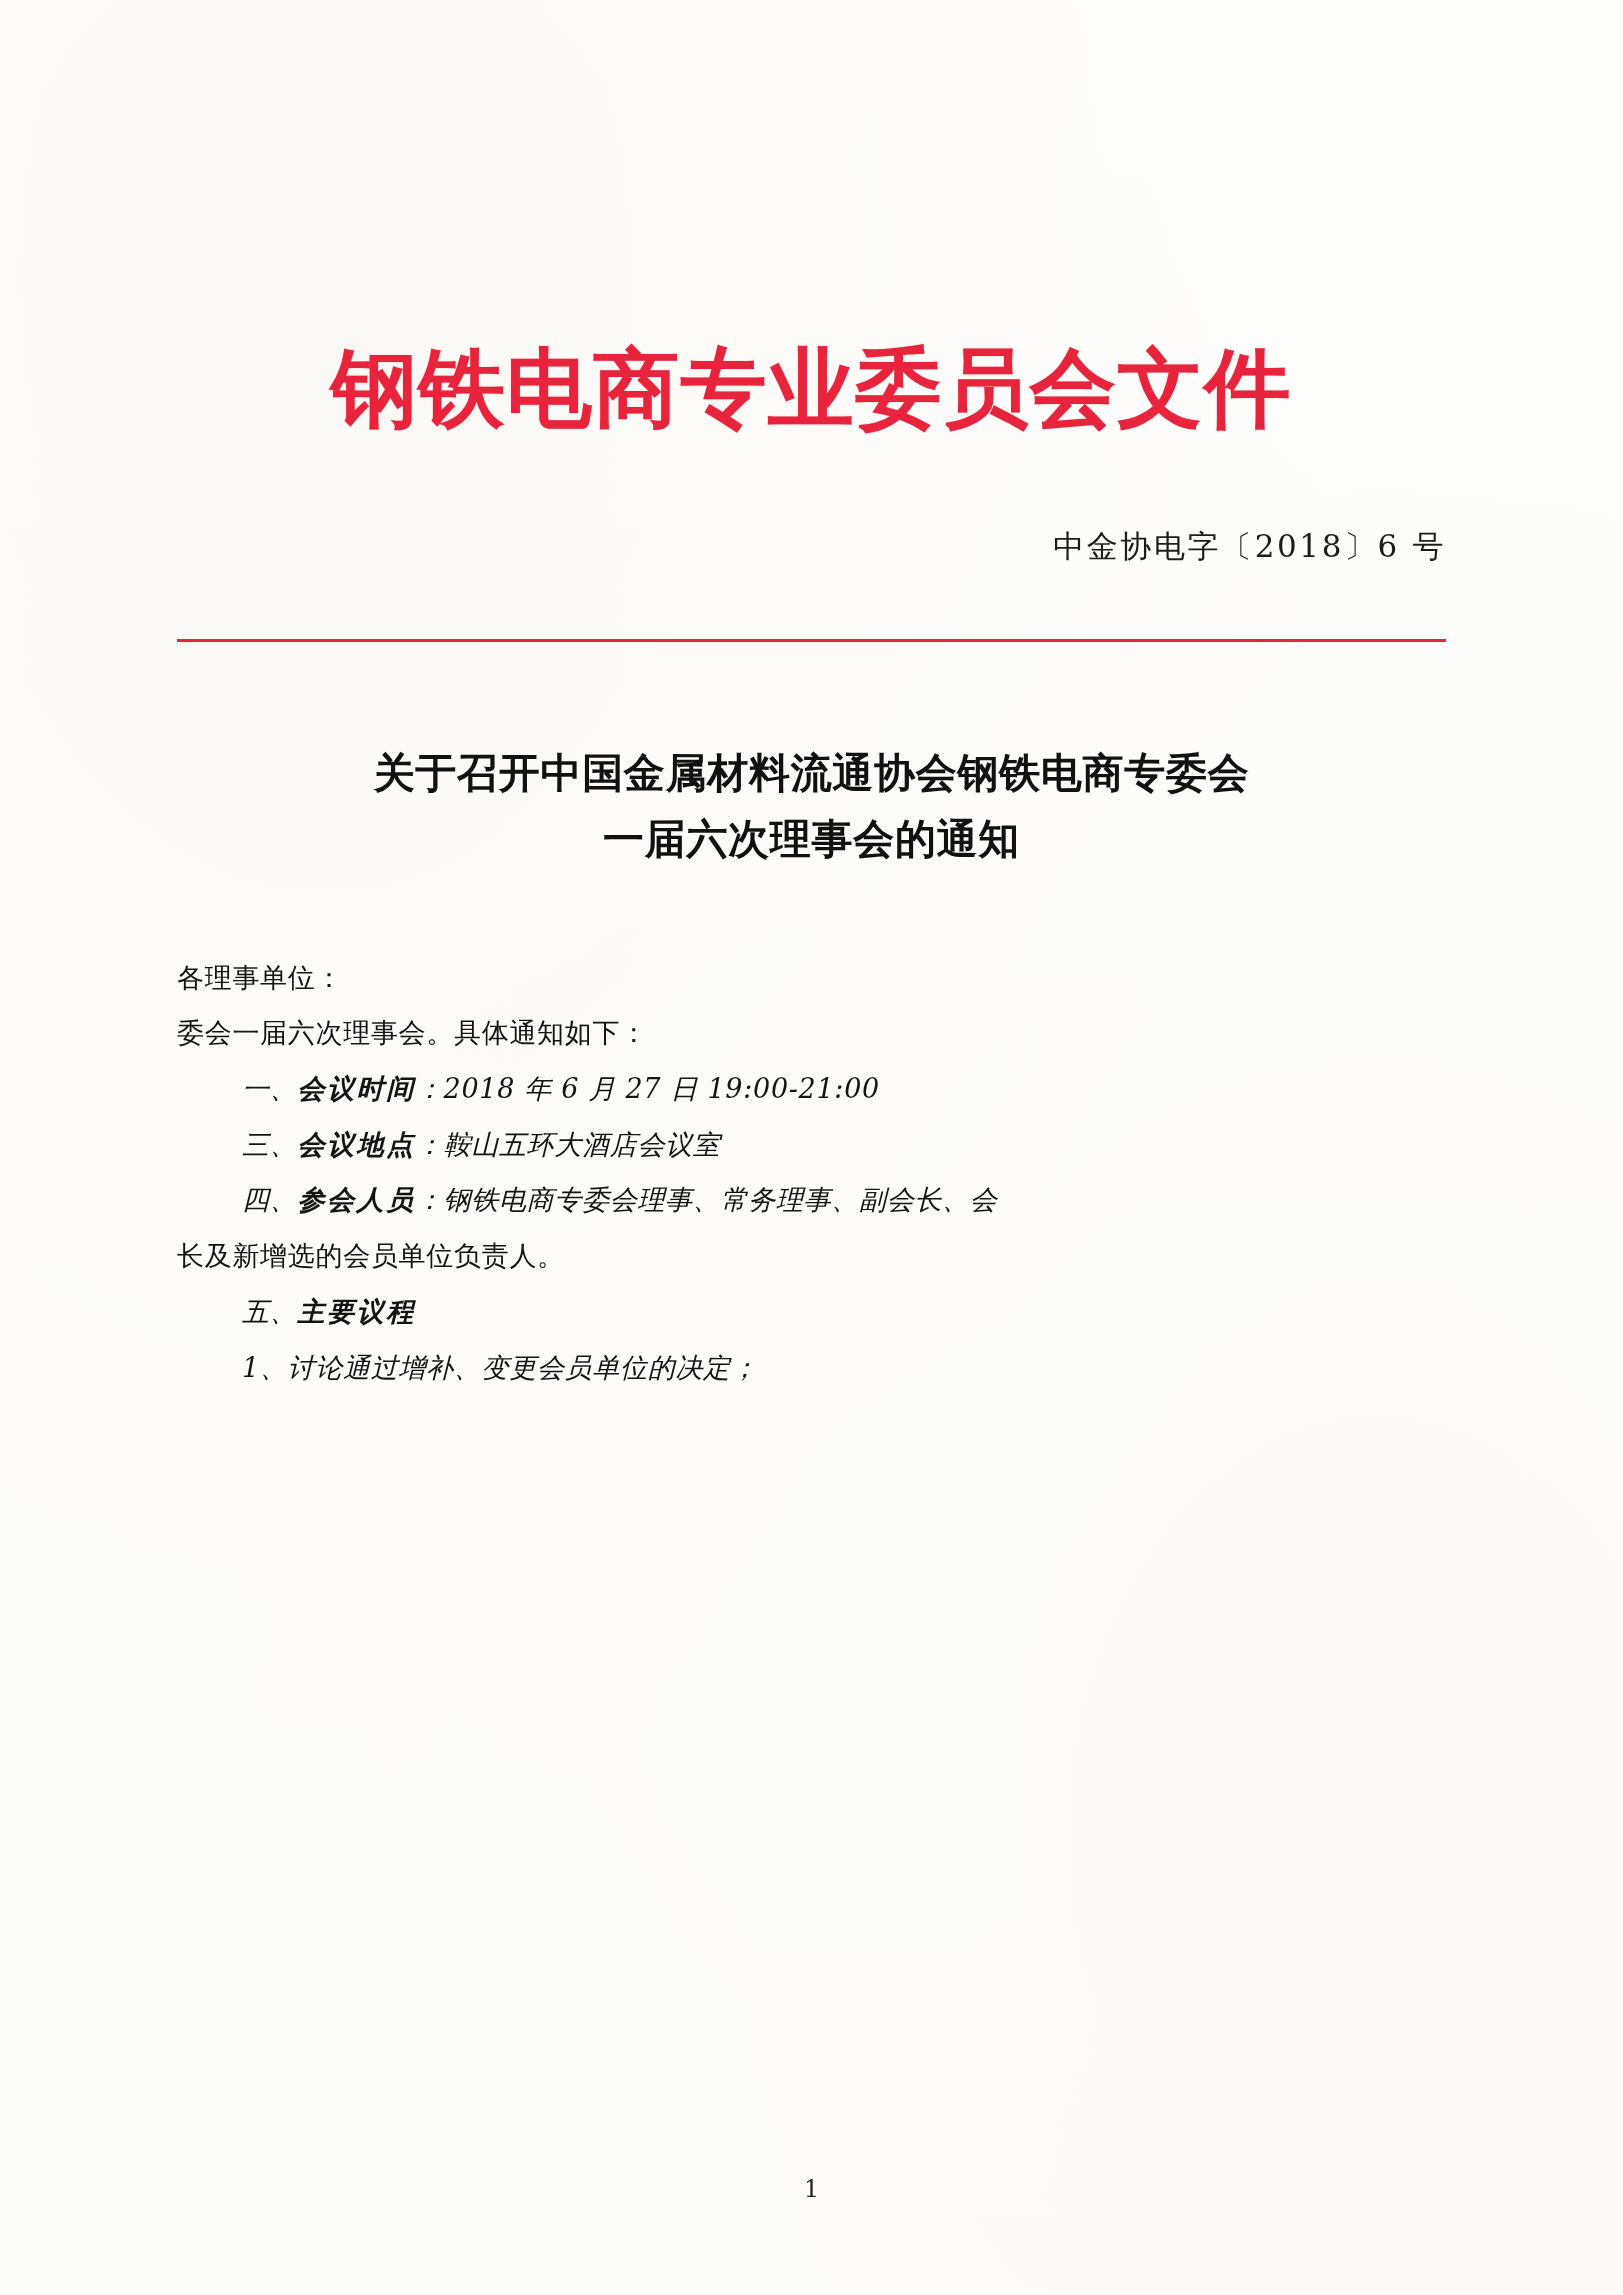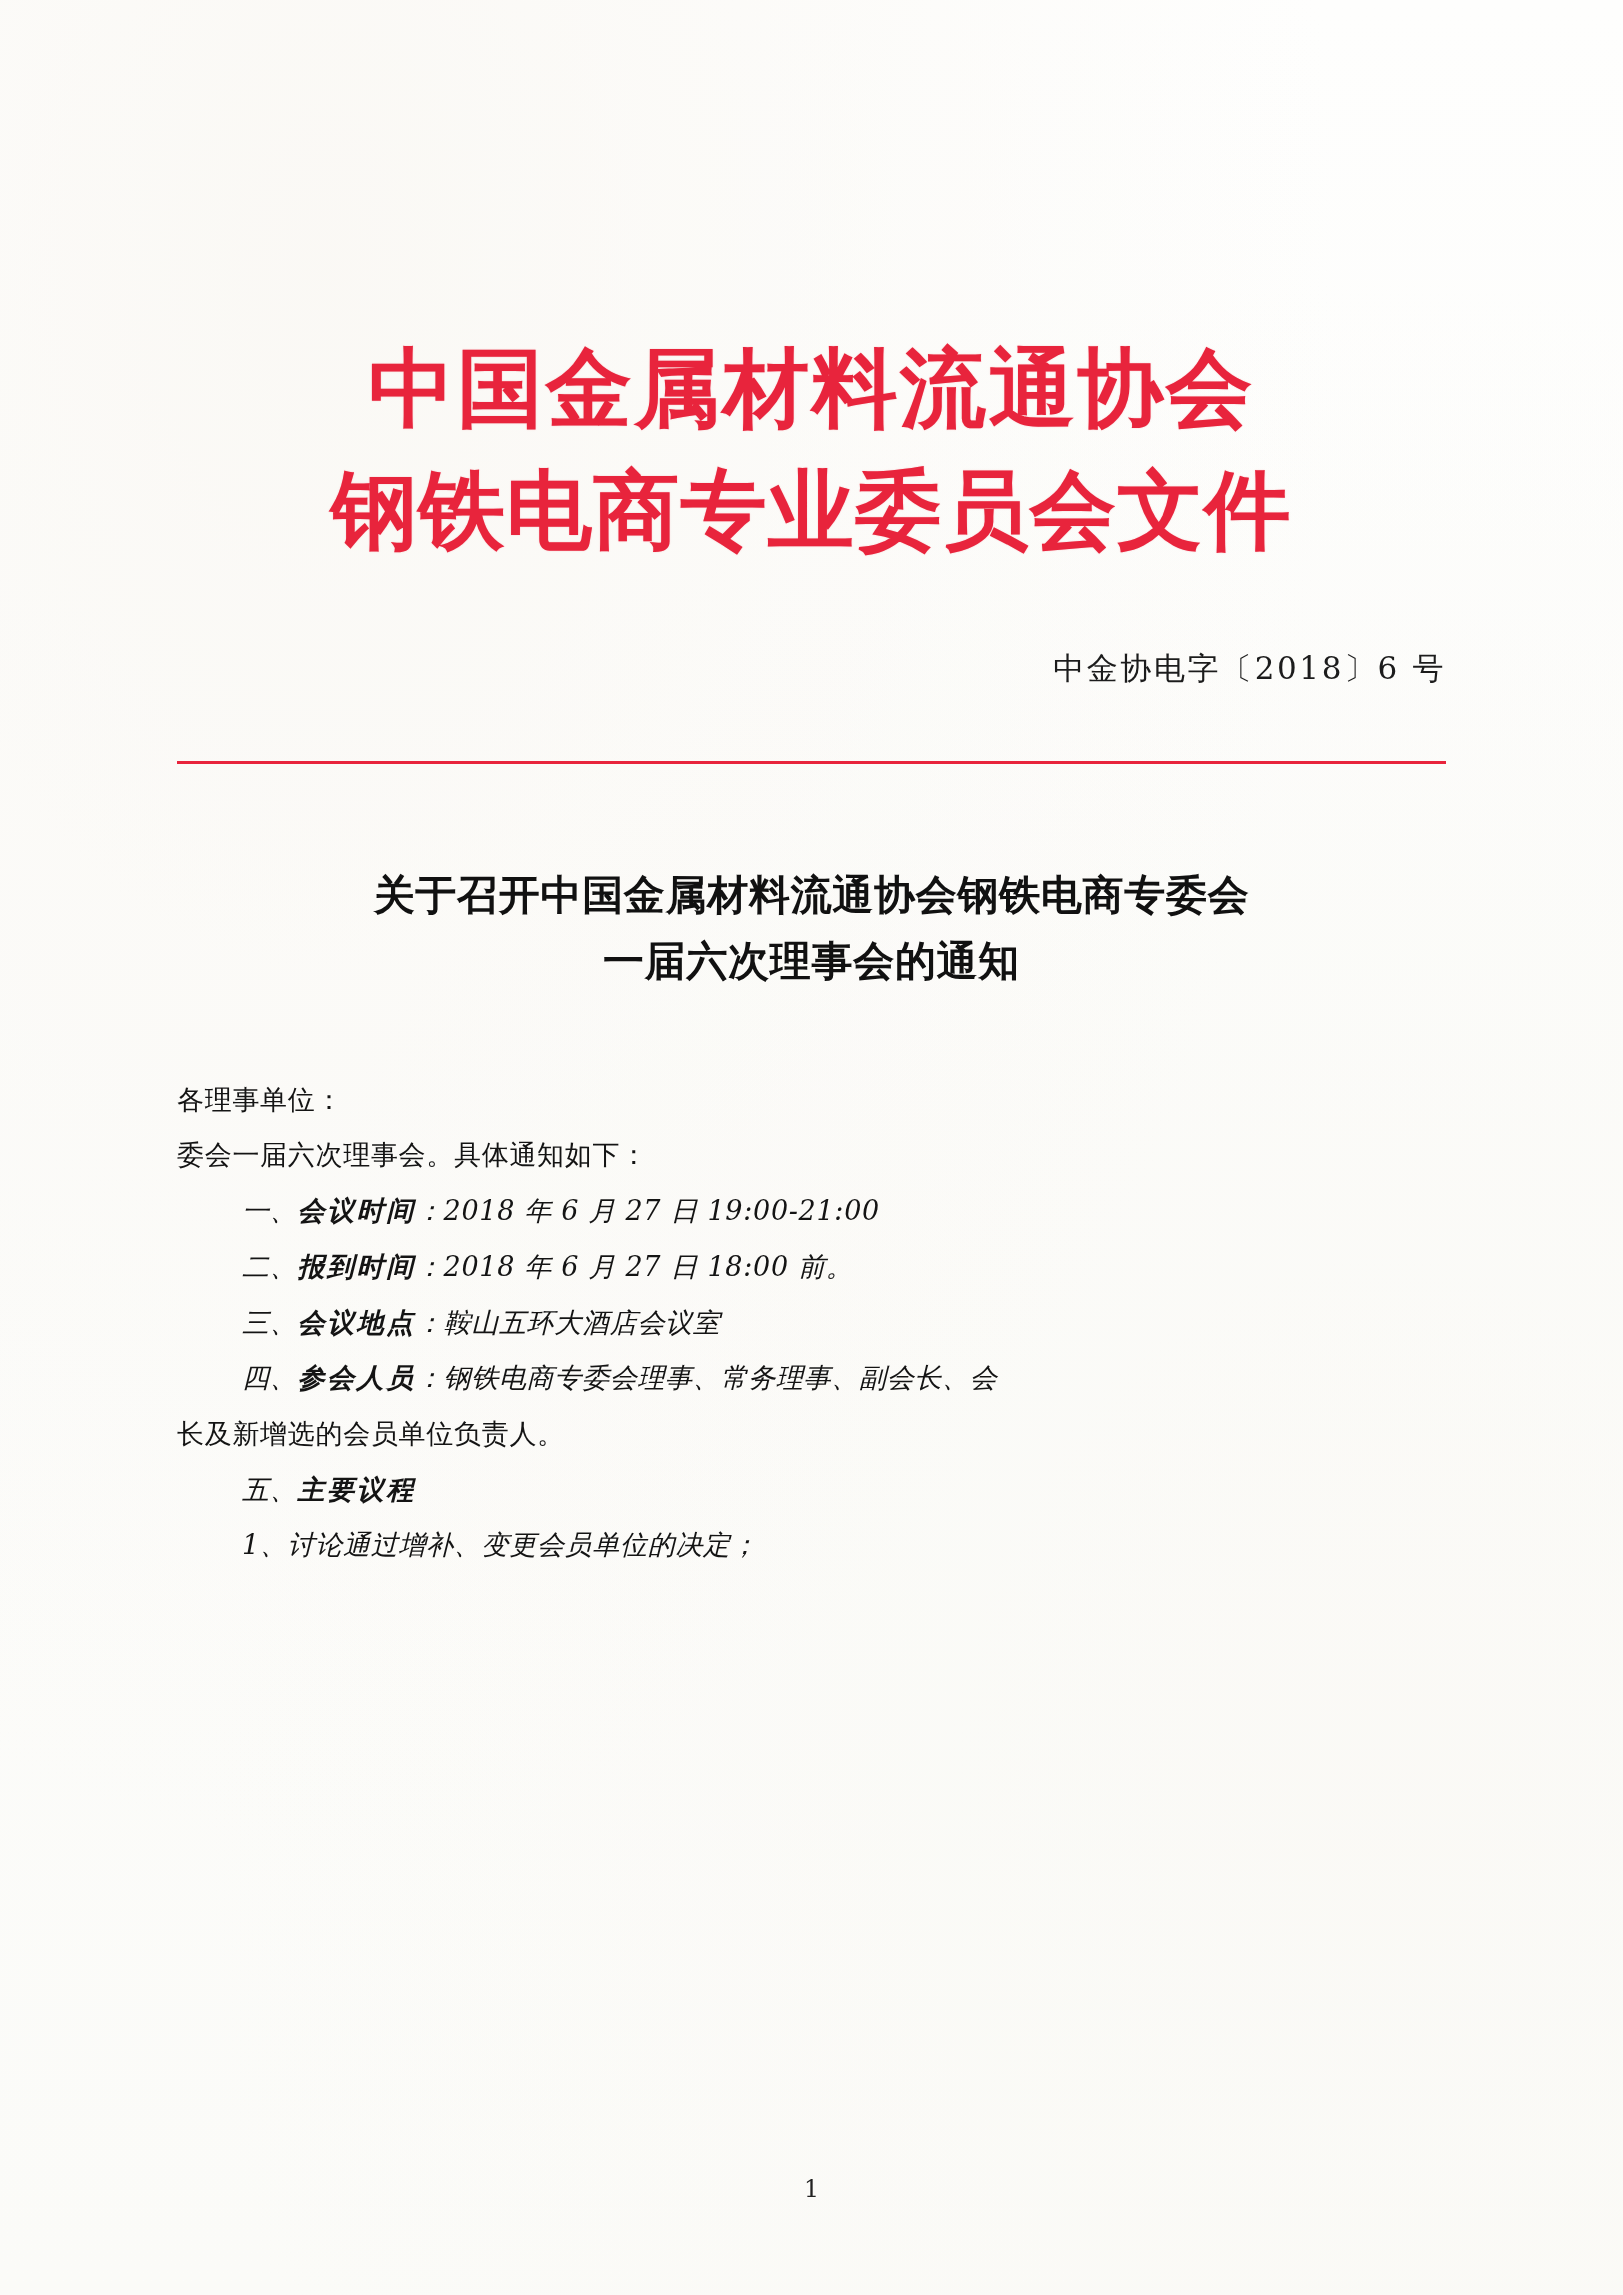--- a/index.html
+++ b/index.html
@@ -123,21 +123,20 @@
 </style>
 </head>
 <body>
 
 <div class="page">
   <div class="paper-tint"></div>
 
   <div class="content">
 
     <div class="masthead">
-      <div class="masthead-line first">中国金属材料流通协会</div>
       <div class="masthead-line second">钢铁电商专业委员会文件</div>
     </div>
 
     <div class="doc-number">中金协电字〔2018〕6 号</div>
 
     <div class="red-rule"></div>
 
     <div class="doc-title">
       <div>关于召开中国金属材料流通协会钢铁电商专委会</div>
       <div>一届六次理事会的通知</div>
@@ -146,23 +145,20 @@
     <div class="body-text">
 
       <p class="para">各理事单位：</p>
 
       <p class="para">委会一届六次理事会。具体通知如下：</p>
 
       <p class="para indent-item">
         <span>一、</span><span class="bold-label">会议时间</span><span>：</span><span>2018 年 6 月 27 日 19:00-21:00</span>
       </p>
 
-      <p class="para indent-item">
-        <span>二、</span><span class="bold-label">报到时间</span><span>：</span><span>2018 年 6 月 27 日 18:00 前。</span>
-      </p>
 
       <p class="para indent-item">
         <span>三、</span><span class="bold-label">会议地点</span><span>：</span><span>鞍山五环大酒店会议室</span>
       </p>
 
       <p class="para indent-item">
         <span>四、</span><span class="bold-label">参会人员</span><span>：</span><span>钢铁电商专委会理事、常务理事、副会长、会</span>
       </p>
       <p class="para">长及新增选的会员单位负责人。</p>
 

